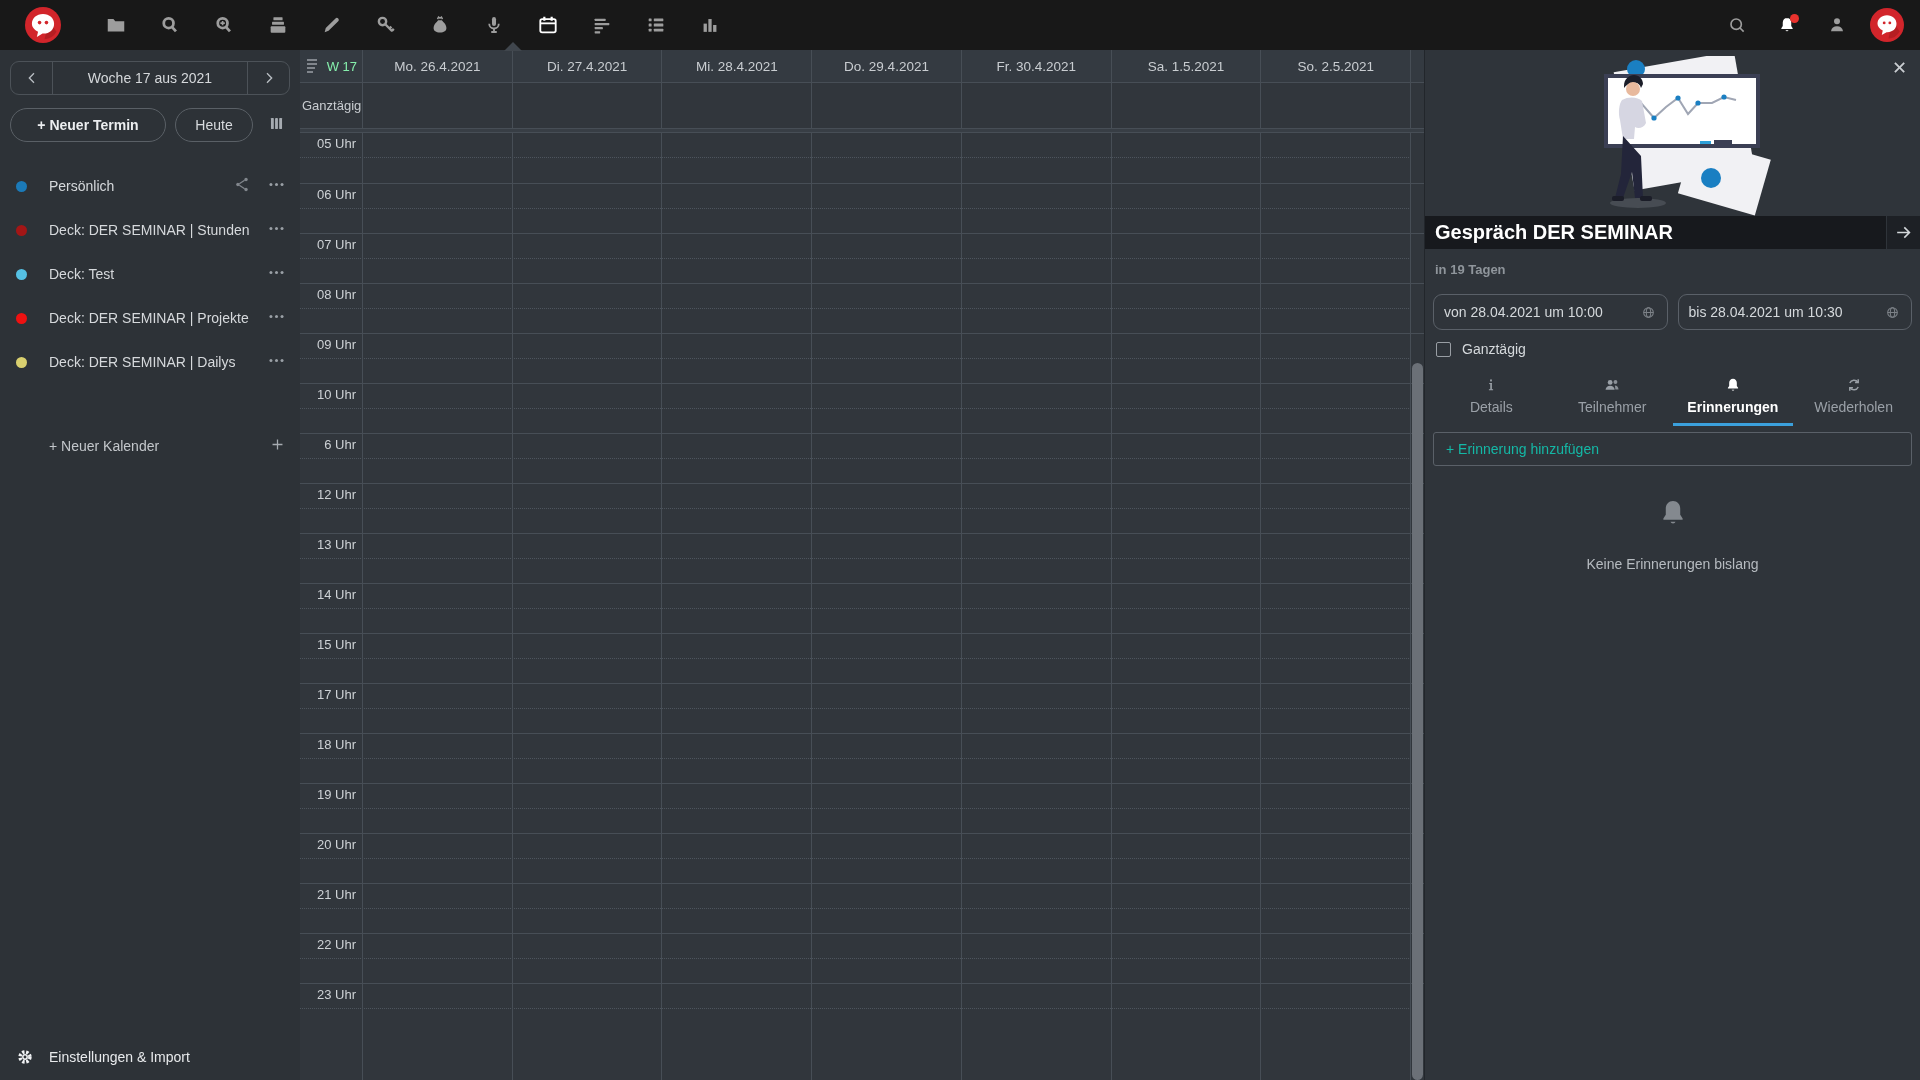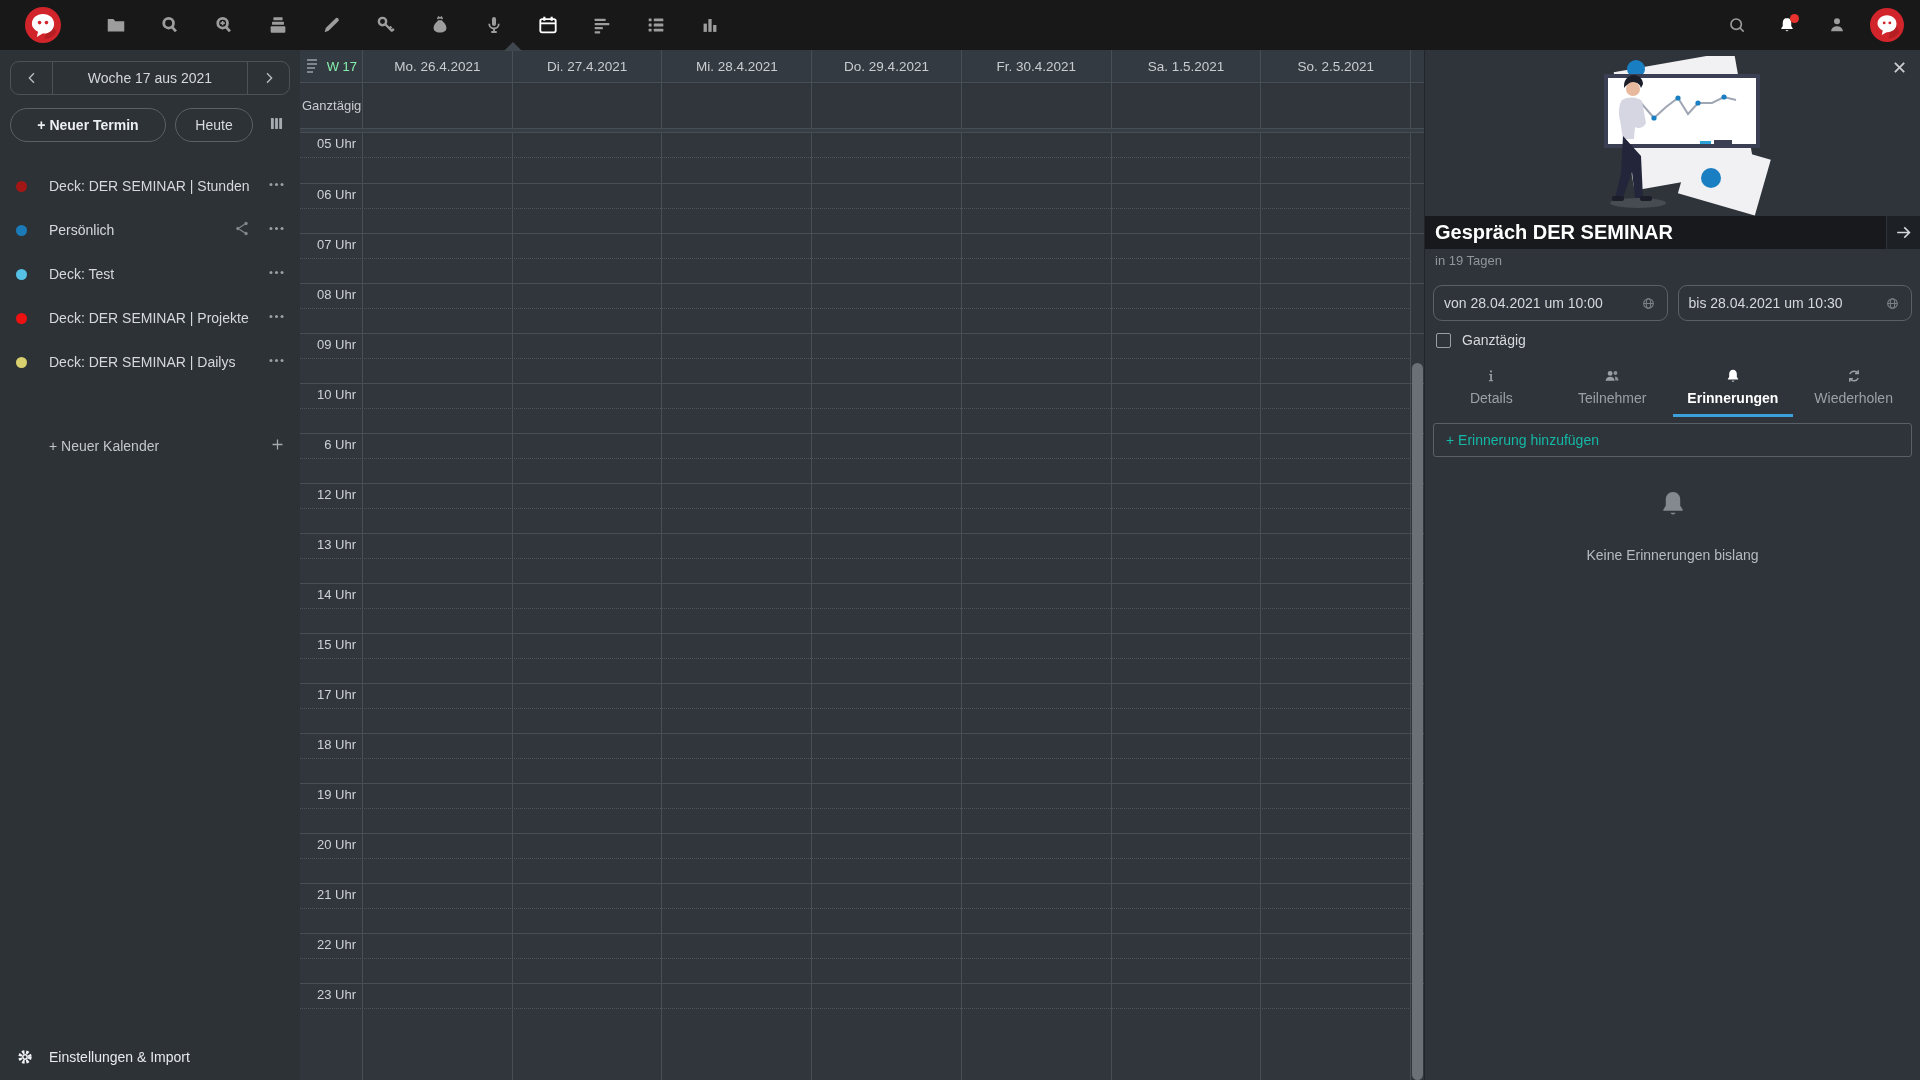--- a/index.html
+++ b/index.html
@@ -93,21 +93,21 @@
   .panel { width:496px; flex:none; background:#2f343a; border-left:1px solid #22262b; position:relative; }
   .close-btn { position:absolute; top:9px; right:13px; background:none; border:none; color:#c9cdd1;
     font-size:18px; line-height:1; z-index:2; }
   .illus { height:166px; display:flex; align-items:flex-end; justify-content:center; padding-top:4px; }
   .title-row { display:flex; height:33px; background:#17191d; align-items:stretch; }
   .title-input { flex:1; background:transparent; border:none; outline:none; color:#ffffff; font-weight:bold;
     font-size:20px; padding:0 10px; font-family:inherit; min-width:0; }
   .title-go { width:34px; background:#1d2025; border:none; border-left:1px solid #2f343a; color:#d4d8db;
     display:flex; align-items:center; justify-content:center; }
   .title-go svg { width:19px; height:19px; }
-  .subtitle { padding:4px 10px 0; font-size:13px; color:#8f959b; }
+  .subtitle { padding:13px 10px 0; font-size:13px; color:#8f959b;font-weight:bold; }
   .dates-row { display:flex; gap:10px; margin:17px 8px 0; }
   .date-input { flex:1; height:36px; border:1px solid #5a6068; border-radius:9px; display:flex;
     align-items:center; justify-content:space-between; padding:0 10px; font-size:14px; color:#d5d9dc;
     background:transparent; cursor:text; }
   .date-input .icon { color:#7c8187; }
   .date-input .icon svg { width:17px; height:17px; }
   .allday-check { display:flex; align-items:center; gap:11px; margin:11px 11px 0; font-size:14px; color:#d5d9dc; cursor:pointer; }
   .checkbox { width:15px; height:15px; border:1px solid #999ea4; border-radius:2px; background:transparent; flex:none; }
   .tabs { display:flex; margin:15px 6px 0; }
   .tab { flex:1; display:flex; flex-direction:column; align-items:center; gap:5px; padding:4px 0 8px;
@@ -316,41 +316,41 @@
             <svg viewBox="0 0 24 24" fill="currentColor">
                 <rect x="5" y="5" width="3.6" height="14" rx="0.6"></rect>
                 <rect x="10.2" y="5" width="3.6" height="14" rx="0.6"></rect>
                 <rect x="15.4" y="5" width="3.6" height="14" rx="0.6"></rect>
               </svg>
           </span>
         </button>
       </div>
       <div class="cal-list">
           <div class="cal-item">
-            <span class="dot" style="background: rgb(163, 22, 22);"></span>
-            <span class="cal-name">Deck: DER SEMINAR | Stunden</span>
-            <button class="dots-btn"><span class="icon">
-                <svg viewBox="0 0 24 24" fill="currentColor">
-                  <circle cx="5" cy="12" r="1.9"></circle>
-                  <circle cx="12" cy="12" r="1.9"></circle>
-                  <circle cx="19" cy="12" r="1.9"></circle>
-                </svg>
-              </span></button>
-          </div>
-          <div class="cal-item">
             <span class="dot" style="background: rgb(27, 122, 184);"></span>
             <span class="cal-name">Persönlich</span>
             <button class="share-btn"><span class="icon">
                 <svg viewBox="0 0 24 24" fill="currentColor">
                   <circle cx="17" cy="5" r="2.4"></circle>
                   <circle cx="5.5" cy="12" r="2.4"></circle>
                   <circle cx="17" cy="19" r="2.4"></circle>
                   <path d="M7.5 11l7.5-5M7.5 13l7.5 5" stroke="currentColor" stroke-width="1.8"></path>
                 </svg>
               </span></button>
+            <button class="dots-btn"><span class="icon">
+                <svg viewBox="0 0 24 24" fill="currentColor">
+                  <circle cx="5" cy="12" r="1.9"></circle>
+                  <circle cx="12" cy="12" r="1.9"></circle>
+                  <circle cx="19" cy="12" r="1.9"></circle>
+                </svg>
+              </span></button>
+          </div>
+          <div class="cal-item">
+            <span class="dot" style="background: rgb(163, 22, 22);"></span>
+            <span class="cal-name">Deck: DER SEMINAR | Stunden</span>
             <button class="dots-btn"><span class="icon">
                 <svg viewBox="0 0 24 24" fill="currentColor">
                   <circle cx="5" cy="12" r="1.9"></circle>
                   <circle cx="12" cy="12" r="1.9"></circle>
                   <circle cx="19" cy="12" r="1.9"></circle>
                 </svg>
               </span></button>
           </div>
           <div class="cal-item">
             <span class="dot" style="background: rgb(85, 193, 228);"></span>

